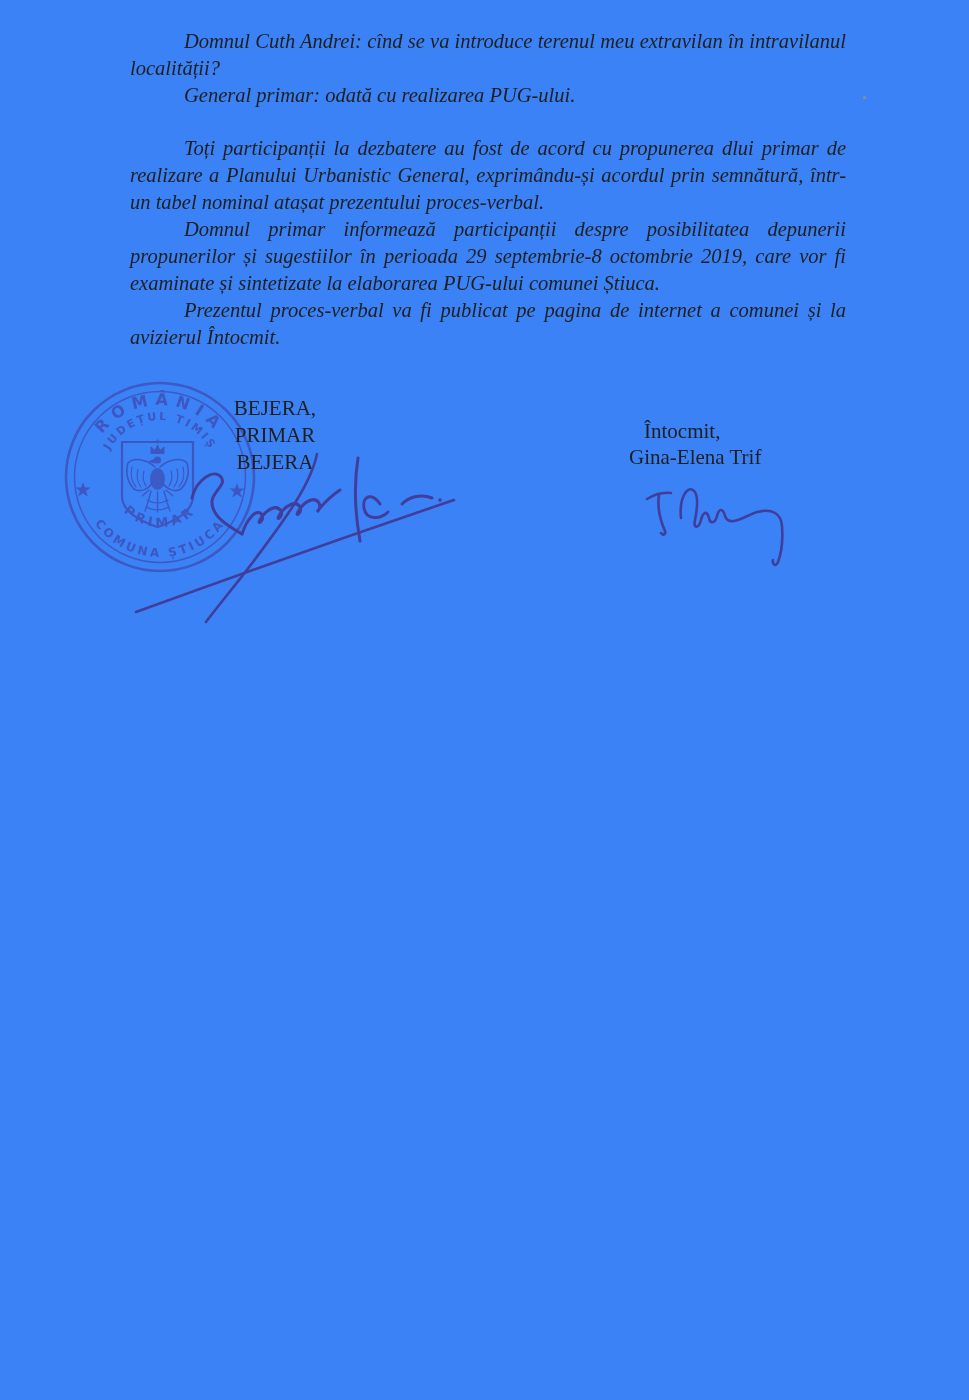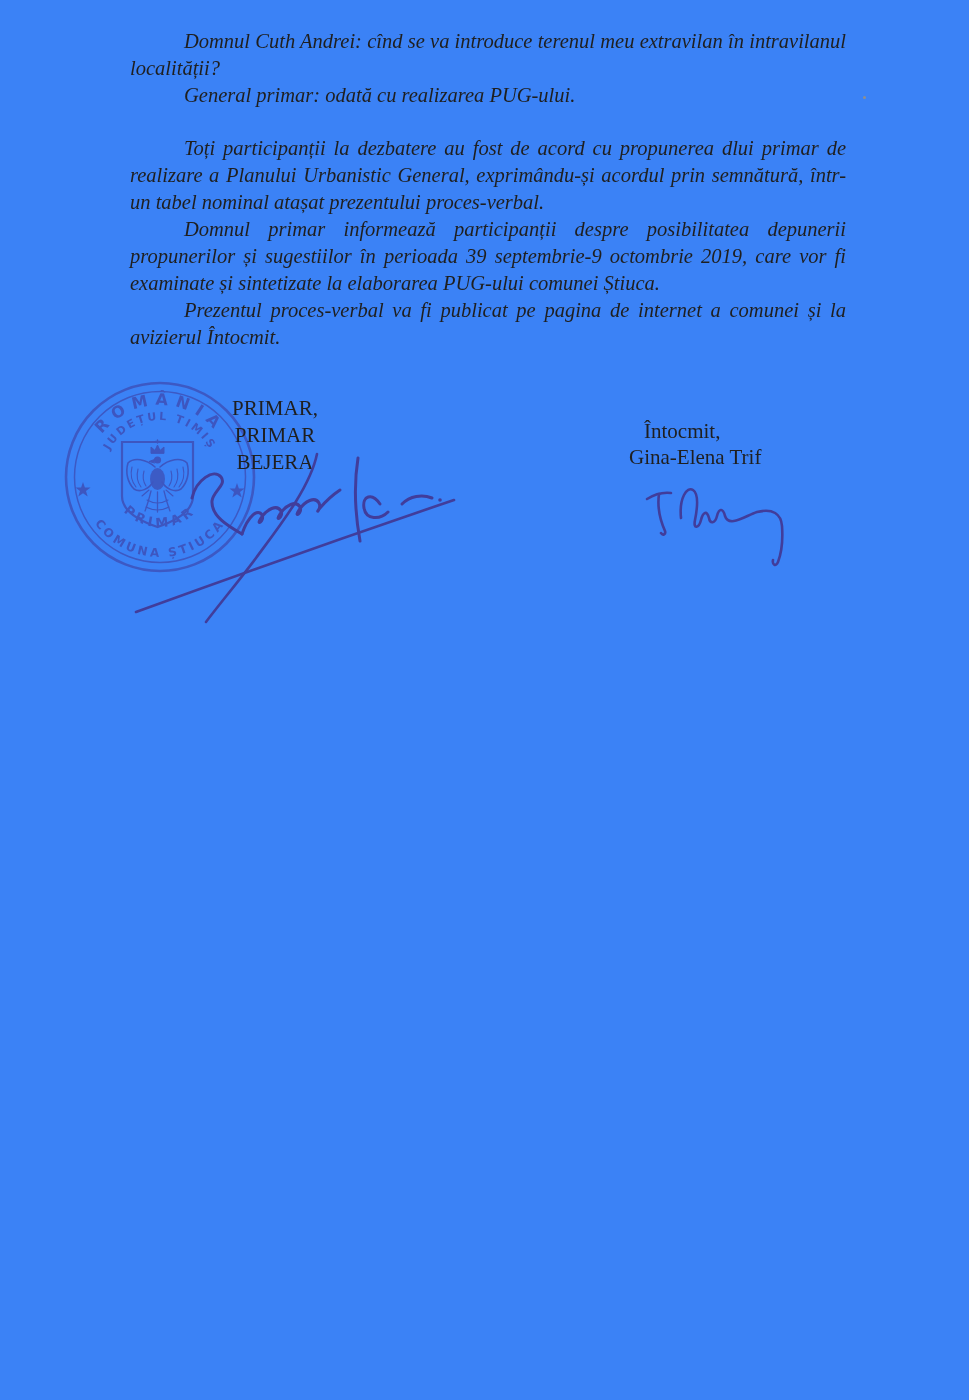--- a/index.html
+++ b/index.html
@@ -28,21 +28,21 @@
 </head>
 <body>
 
 <div class="page">
 
   <div class="doc-text">
     <p class="dialogue">Domnul Cuth Andrei: cînd se va introduce terenul meu extravilan în intravilanul localității?</p>
     <p class="dialogue">General primar: odată cu realizarea PUG-ului.</p>
     <div class="para-gap"></div>
     <p>Toți participanții la dezbatere au fost de acord cu propunerea dlui primar de realizare a Planului Urbanistic General, exprimându-și acordul prin semnătură, într-un tabel nominal atașat prezentului proces-verbal.</p>
-    <p>Domnul primar informează participanții despre posibilitatea depunerii propunerilor și sugestiilor în perioada 39 septembrie-9 octombrie 2019, care vor fi examinate și sintetizate la elaborarea PUG-ului comunei Știuca.</p>
+    <p>Domnul primar informează participanții despre posibilitatea depunerii propunerilor și sugestiilor în perioada 29 septembrie-8 octombrie 2019, care vor fi examinate și sintetizate la elaborarea PUG-ului comunei Știuca.</p>
     <p>Prezentul proces-verbal va fi publicat pe pagina de internet a comunei și la avizierul Întocmit.</p>
   </div>
 
   <div class="stamp-wrap">
     <svg width="196" height="196" viewBox="0 0 196 196">
       <g stroke="#3d56c0" fill="none" opacity="0.92">
         <circle cx="98" cy="98" r="94" stroke-width="2.6"></circle>
         <circle cx="98" cy="98" r="85.5" stroke-width="1.5"></circle>
       </g>
       <defs>
@@ -80,21 +80,21 @@
         </g>
         <ellipse cx="95.5" cy="100" rx="7.5" ry="11" fill="#3d56c0" opacity="0.9" stroke="none"></ellipse>
         <path d="M89 112 C 87 120 85 127 83 132 M95.5 113 L95.5 133 M102 112 C 104 120 106 127 108 132" stroke-width="1.3"></path>
         <path d="M85 121 Q 95.5 127 106 121 M84 128 Q 95.5 134 107 128" stroke-width="1.1"></path>
         <path d="M87 111 L80 117 M104 111 L111 117" stroke-width="1.1"></path>
       </g>
     </svg>
   </div>
 
   <div class="sig-left">
-    <div>PRIMAR,</div>
+    <div>BEJERA,</div>
     <div>PRIMAR BEJERA</div>
   </div>
   <div class="sig-right-role">Întocmit,</div>
   <div class="sig-right-name">Gina-Elena Trif</div>
 
   <svg class="sig-svg mayor-sig" width="360" height="205" viewBox="0 0 360 205">
     <g stroke="#413d9b" fill="none" stroke-width="3" stroke-linecap="round" stroke-linejoin="round">
       <path d="M 74 70 C 78 52 96 40 103 49 C 109 57 95 63 94 73 C 93 88 110 98 124 106"></path>
       <path d="M 124 106 C 130 88 140 80 144 87 C 147 93 137 99 143 90 C 149 81 159 76 163 83 C 166 89 156 95 162 86 C 168 77 178 72 182 79 C 185 85 175 91 181 82 C 187 73 197 68 201 75 C 204 81 196 87 202 80 C 208 73 216 66 222 62"></path>
       <path d="M 240 30 C 236 55 237 85 242 113"></path>

